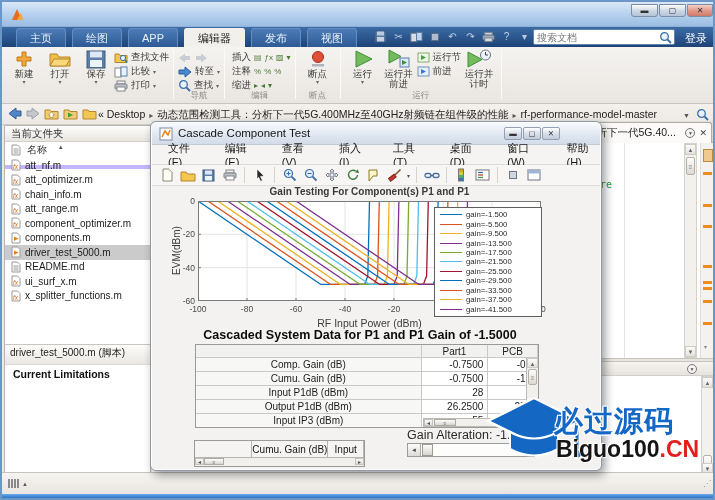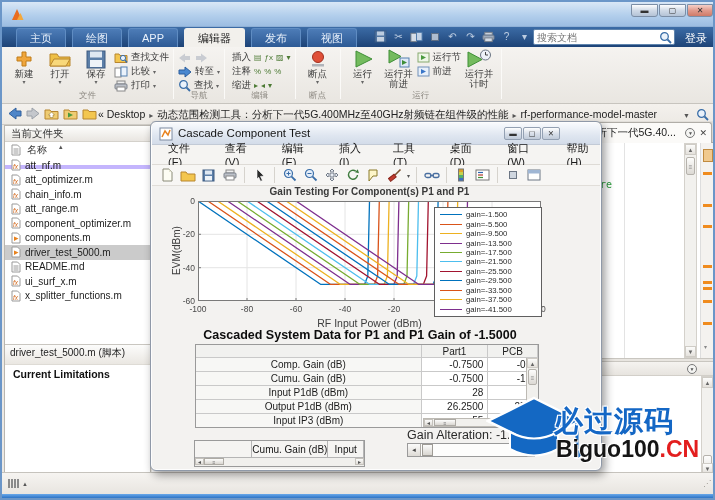--- a/index.html
+++ b/index.html
@@ -305,21 +305,20 @@
                   <rect x="3" y="1" width="8" height="3" fill="#eee" stroke="#888"></rect>
                   <rect x="1" y="4" width="12" height="5" rx="1" fill="#bcc1c9" stroke="#7c828c"></rect>
                   <rect x="3" y="7" width="8" height="4" fill="#fff" stroke="#888"></rect>
                 </svg>
               </div>
               <div class="rlabelS">打印</div>
               <div class="caret">▾</div>
             </div>
           </div>
         </div>
-        <div class="rgroup-label">文件</div>
       </div>
       <div class="rsep"></div>
       <div class="rgroup">
         <div class="rgroup-items">
           <div class="rcol">
             <div class="rsmall">
               <div class="ricS" style="display: flex;">
                 <svg width="30" height="12" viewBox="0 0 30 12" xmlns="http://www.w3.org/2000/svg">
                   <polygon points="1,6 7,1.5 7,4 12,4 12,8 7,8 7,10.5" fill="#c9ccd2"></polygon>
                   <polygon points="29,6 23,1.5 23,4 18,4 18,8 23,8 23,10.5" fill="#c9ccd2"></polygon>
@@ -663,22 +662,22 @@
             <rect x="1" y="1" width="12" height="12" fill="#fff" stroke="#7d8aa0"></rect>
             <polyline points="3,10 6,4 9,8 11,3" fill="none" stroke="#e8821e" stroke-width="1.5"></polyline>
           </svg></span>
       <span id="dlg-title-text">Cascade Component Test</span>
       <div class="dbtn" style="left:352px">▬</div>
       <div class="dbtn" style="left:371px">▢</div>
       <div class="dbtn" style="left:390px">✕</div>
     </div>
     <div id="dlg-menubar">
         <div class="dmenu">文件(F)</div>
+        <div class="dmenu">编辑(E)</div>
         <div class="dmenu">查看(V)</div>
-        <div class="dmenu">编辑(E)</div>
         <div class="dmenu">插入(I)</div>
         <div class="dmenu">工具(T)</div>
         <div class="dmenu">桌面(D)</div>
         <div class="dmenu">窗口(W)</div>
         <div class="dmenu">帮助(H)</div>
       </div>
     <div id="dlg-toolbar">
         <div class="tbic">
           <svg width="14" height="14" viewBox="0 0 14 14" xmlns="http://www.w3.org/2000/svg">
             <path d="M3,1 h6 l3,3 v9 H3 z" fill="#fdfdf4" stroke="#8a8a78"></path>

